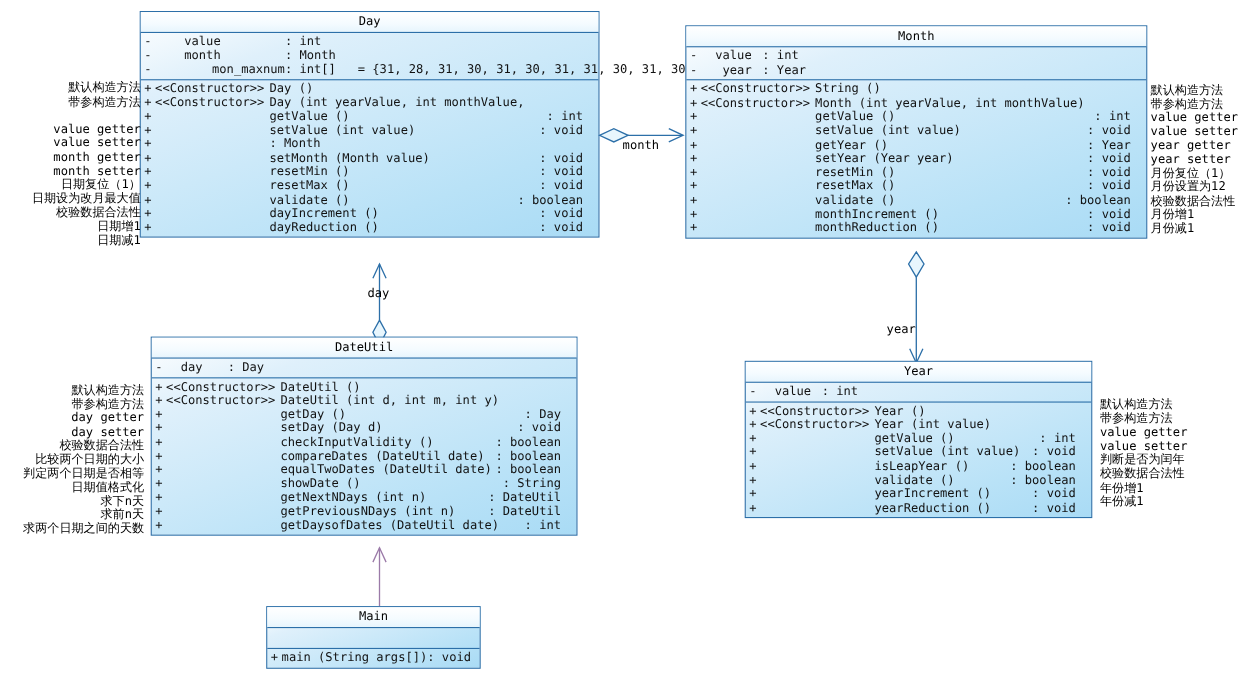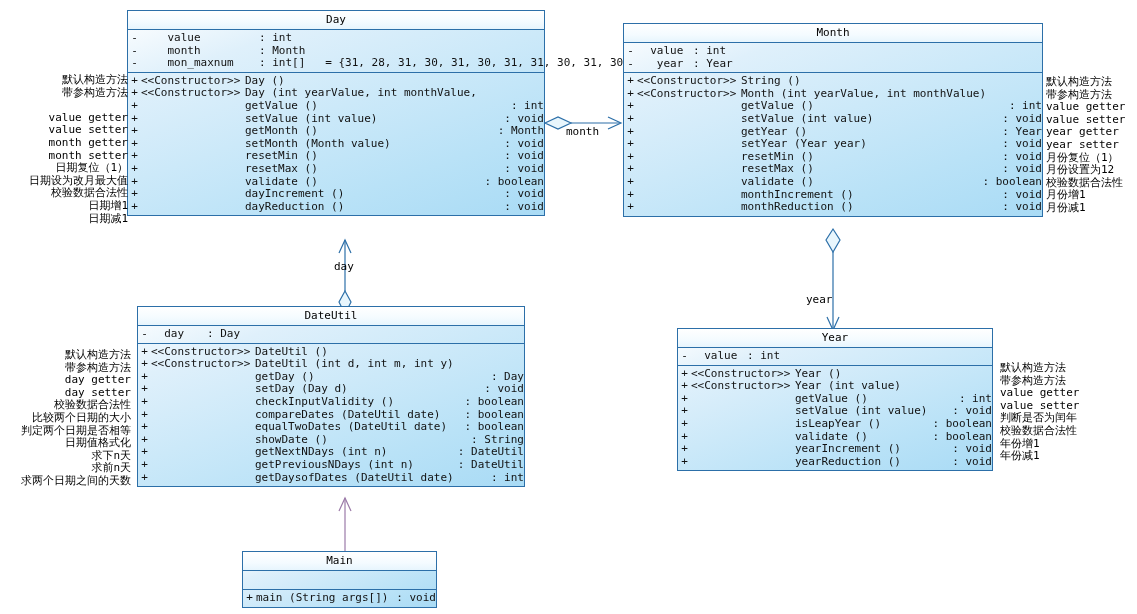--- a/index.html
+++ b/index.html
@@ -14,21 +14,21 @@
   .uml .ttl{height:18px;line-height:18px;text-align:center;font-size:11px;color:#000;
             border-bottom:1px solid #2c6fa8;
             background:linear-gradient(180deg,#ffffff 0%,#f4fbff 60%,#e7f5fd 100%);}
   .uml .sec{border-bottom:1px solid #2c6fa8;padding:2px 0 2px 0;}
   .uml .sec:last-child{border-bottom:none;}
   .row{display:flex;align-items:flex-start;font-size:11px;line-height:12.6px;
        color:#111;white-space:pre;}
   .vis{width:13px;flex:0 0 13px;text-align:center;}
   .stereo{flex:0 0 auto;}
   .sig{flex:1 1 auto;}
-  .rtype{flex:0 0 auto;padding-right:0;white-space:pre;}
+  .rtype{flex:0 0 auto;padding-right:14px;white-space:pre;}
 
   
   .notes{position:absolute;font-size:11px;line-height:12.6px;color:#000;white-space:pre;}
   .notes.r{text-align:right;}
   .notes.l{text-align:left;}
   .notes div{height:12.6px;}
 
   
   .clabel{position:absolute;font-size:11px;color:#000;white-space:pre;}
 
@@ -64,28 +64,28 @@
       <line x1="345" y1="551" x2="345" y2="498" stroke="#9b7aa8" stroke-width="1.2"></line>
       <polyline points="339,511 345,498 351,511" fill="none" stroke="#9b7aa8" stroke-width="1.2"></polyline>
     </g>
   </svg>
 
   <div class="uml" id="box-day" style="left:127px;top:10px;width:418px;">
     <div class="ttl">Day</div>
     <div class="sec" id="attrs-day">
         <div class="row"><span class="vis">-</span><span class="sig" style="flex: 0 0 118px; width: 118px;">    value</span><span class="rtype" style="flex: 1 1 auto;">: int</span></div>
         <div class="row"><span class="vis">-</span><span class="sig" style="flex: 0 0 118px; width: 118px;">    month</span><span class="rtype" style="flex: 1 1 auto;">: Month</span></div>
-        <div class="row"><span class="vis">-</span><span class="sig" style="flex: 0 0 118px; width: 118px;">    mon_maxnum</span><span class="rtype" style="flex: 1 1 auto;">: int[]   = {31, 28, 31, 30, 31, 30, 31, 31, 30, 31, 30, 31}</span></div>
+        <div class="row"><span class="vis">-</span><span class="sig" style="flex: 0 0 118px; width: 118px; text-align: right;">    mon_maxnum</span><span class="rtype" style="flex: 1 1 auto;">: int[]   = {31, 28, 31, 30, 31, 30, 31, 31, 30, 31, 30, 31}</span></div>
       </div>
     <div class="sec" id="ops-day">
         <div class="row"><span class="vis">+</span><span class="stereo" style="width: 104px; flex: 0 0 104px;">&lt;&lt;Constructor&gt;&gt;</span><span class="sig">Day ()</span><span class="rtype"></span></div>
         <div class="row"><span class="vis">+</span><span class="stereo" style="width: 104px; flex: 0 0 104px;">&lt;&lt;Constructor&gt;&gt;</span><span class="sig">Day (int yearValue, int monthValue,</span><span class="rtype"></span></div>
         <div class="row"><span class="vis">+</span><span class="stereo" style="width: 104px; flex: 0 0 104px;"></span><span class="sig">getValue ()</span><span class="rtype">: int</span></div>
         <div class="row"><span class="vis">+</span><span class="stereo" style="width: 104px; flex: 0 0 104px;"></span><span class="sig">setValue (int value)</span><span class="rtype">: void</span></div>
-        <div class="row"><span class="vis">+</span><span class="stereo" style="width: 104px; flex: 0 0 104px;"></span><span class="sig">getMonth ()</span><span class="rtype">: Month</span></div>
+        <div class="row"><span class="vis">+</span><span class="stereo" style="width: 104px; flex: 0 0 104px;"></span><span class="rtype">: Month</span></div>
         <div class="row"><span class="vis">+</span><span class="stereo" style="width: 104px; flex: 0 0 104px;"></span><span class="sig">setMonth (Month value)</span><span class="rtype">: void</span></div>
         <div class="row"><span class="vis">+</span><span class="stereo" style="width: 104px; flex: 0 0 104px;"></span><span class="sig">resetMin ()</span><span class="rtype">: void</span></div>
         <div class="row"><span class="vis">+</span><span class="stereo" style="width: 104px; flex: 0 0 104px;"></span><span class="sig">resetMax ()</span><span class="rtype">: void</span></div>
         <div class="row"><span class="vis">+</span><span class="stereo" style="width: 104px; flex: 0 0 104px;"></span><span class="sig">validate ()</span><span class="rtype">: boolean</span></div>
         <div class="row"><span class="vis">+</span><span class="stereo" style="width: 104px; flex: 0 0 104px;"></span><span class="sig">dayIncrement ()</span><span class="rtype">: void</span></div>
         <div class="row"><span class="vis">+</span><span class="stereo" style="width: 104px; flex: 0 0 104px;"></span><span class="sig">dayReduction ()</span><span class="rtype">: void</span></div>
       </div>
   </div>
 
   <div class="uml" id="box-month" style="left:623px;top:23px;width:420px;">

